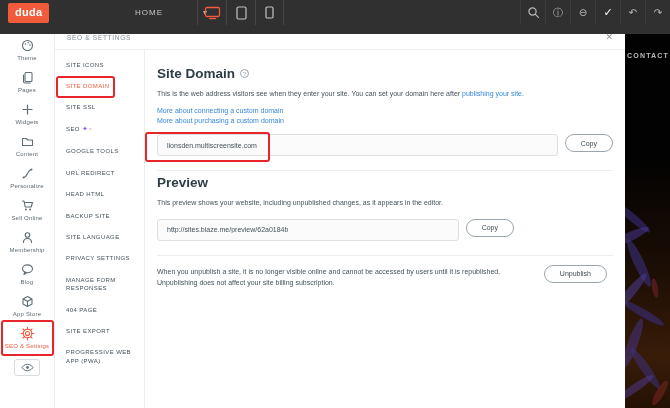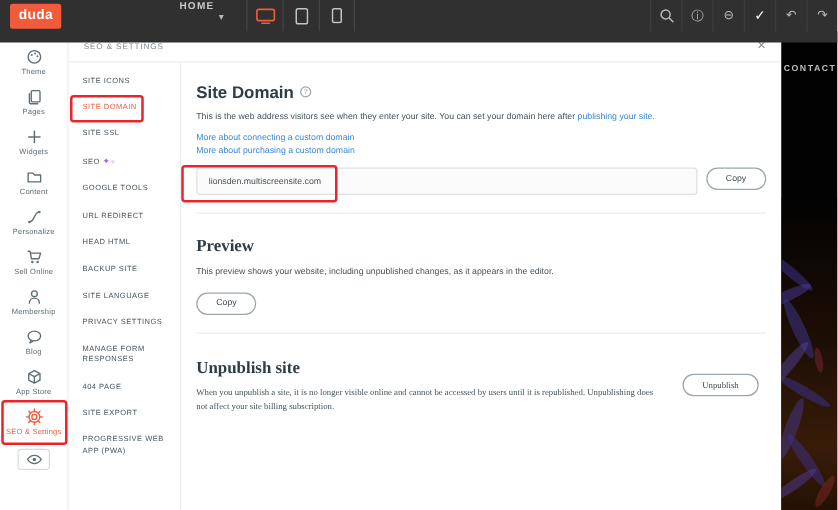--- a/index.html
+++ b/index.html
@@ -2,21 +2,21 @@
 <html><head>
 <meta charset="utf-8">
 <style>
   * { margin:0; padding:0; box-sizing:border-box; }
   html,body { width:670px; height:408px; }
   body { font-family:"Liberation Sans","DejaVu Sans",sans-serif; background:#fff; position:relative; overflow:hidden; }
 
   
   .topbar { position:absolute; left:0; top:0; width:670px; height:34px; background:#303030; z-index:5; }
   .logo { position:absolute; left:8px; top:3px; background:#f15b3b; color:#fff; font-weight:bold; font-size:11px; line-height:1; padding:4px 7px 5px; border-radius:2px; letter-spacing:.3px; }
-  .page-sel { position:absolute; left:135px; top:0; height:25px; display:flex; align-items:center; color:#c9c9c9; font-size:8px; font-weight:bold; letter-spacing:1px;flex-direction:column; }
+  .page-sel { position:absolute; left:135px; top:0; height:25px; display:flex; align-items:center; color:#c9c9c9; font-size:8px; font-weight:normal; letter-spacing:1px; }
   .page-sel .chev { margin-left:40px; font-size:8px; color:#b9b9b9; font-family:"DejaVu Sans",sans-serif; }
   .devices { position:absolute; left:197px; top:0; height:25px; display:flex; }
   .device { width:29px; height:25px; display:flex; align-items:center; justify-content:center; border-left:1px solid #464646; }
   .device:last-child { border-right:1px solid #464646; }
   .top-right { position:absolute; right:0; top:0; height:25px; display:flex; }
   .top-icon { width:25px; height:25px; display:flex; align-items:center; justify-content:center; color:#b9b9b9; font-size:10px; font-family:"DejaVu Sans",sans-serif; border-left:1px solid #3c3c3c; }
   .top-icon.check { color:#ffffff; font-size:11px; }
 
   
   .iconbar { position:absolute; left:0; top:25px; width:55px; height:383px; background:#fff; border-right:1px solid #ececec; display:flex; flex-direction:column; align-items:center; padding-top:8px; }
@@ -45,21 +45,21 @@
   .info-circle { width:9px; height:9px; border:1px solid #9aa6ac; border-radius:50%; color:#9aa6ac; font-size:6px; display:flex; align-items:center; justify-content:center; }
   .desc { font-size:7px; color:#44535b; margin-top:8px; line-height:1.5; }
   .link { color:#3787d8; }
   .links { margin-top:7px; display:flex; flex-direction:column; gap:3.5px; font-size:7px; }
   .input-row { margin-top:10px; display:flex; gap:7px; }
   .text-input { flex:1; height:22px; border:1px solid #dddfe1; border-radius:3px; background:#fbfbfb; font-size:7px; color:#44525a; padding:0 9px; font-family:inherit; outline:none; }
   .pill-btn { height:18px; padding:0 15px; border:1px solid #9aa6ac; border-radius:10px; background:#fff; font-size:7px; color:#3c4a52; display:flex; align-items:center; cursor:pointer; font-family:inherit; }
   .orange-btn { height:21px; padding:0 13px; border-radius:11px; background:#f15b3b; color:#fff; font-size:7.5px; font-weight:bold; display:flex; align-items:center; border:none; cursor:pointer; font-family:inherit; }
   .spacer { width:92px; }
   .divider { height:1px; background:#ebedee; margin-top:14px; }
-  .mt { margin-top:18px;font-family:Liberation Serif, serif; }
+  .mt { margin-top:4px; }
   .unpub { display:flex; align-items:center; }
   .unpub-left { max-width:372px; }
   .unpub-desc { font-size:7px; color:#44535b; margin-top:6px; line-height:1.6; }
   .unpub .pill-btn { margin-left:auto; margin-right:6px; }
 
   
   .site-strip { position:absolute; left:625px; top:25px; width:45px; height:383px; background:#020202; overflow:hidden; }
   .contact { position:absolute; top:27px; left:2px; font-size:7px; font-weight:bold; letter-spacing:1.2px; color:#bdbdbd; white-space:nowrap; }
   .strip-art { position:absolute; left:0; bottom:0; }
 
@@ -243,29 +243,29 @@
         <button class="pill-btn">Copy</button>
       </div>
 
       <div class="divider"></div>
 
       <div class="title-row mt">
         <span class="section-title">Preview</span>
       </div>
       <div class="desc">This preview shows your website, including unpublished changes, as it appears in the editor.</div>
       <div class="input-row">
+        <input class="text-input" value="http://sites.blaze.me/preview/62a0184b" style="">
         <button class="pill-btn">Copy</button>
         <span class="spacer"></span>
       </div>
 
       <div class="divider"></div>
 
       <div class="unpub mt">
         <div class="unpub-left">
-          <span class="section-title">Unpublish site</span>
           <div class="unpub-desc">When you unpublish a site, it is no longer visible online and cannot be accessed by users until it is republished. Unpublishing does not affect your site billing subscription.</div>
         </div>
         <button class="pill-btn">Unpublish</button>
       </div>
 
     </div>
   </div>
 </div>
 
 <div class="site-strip">

